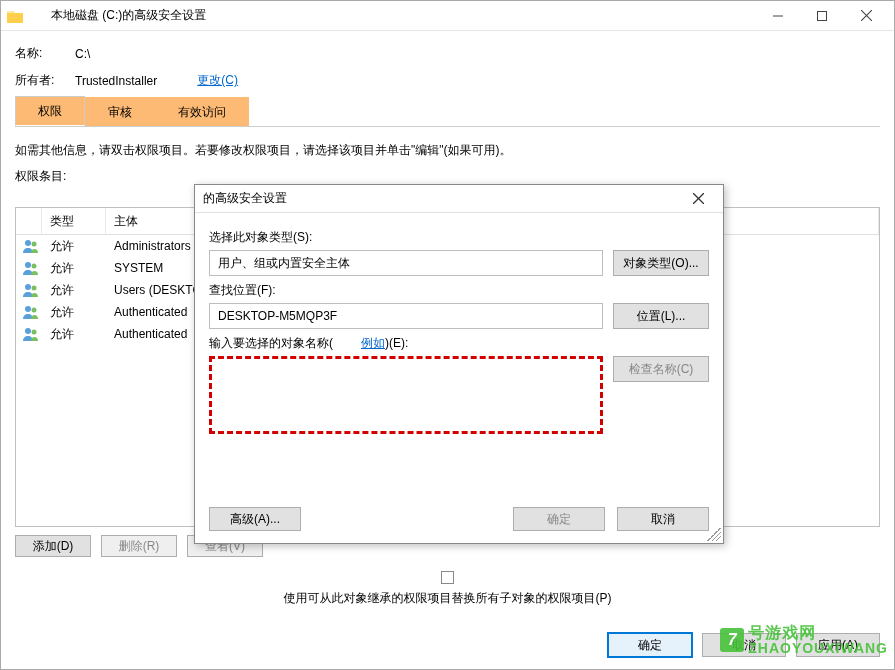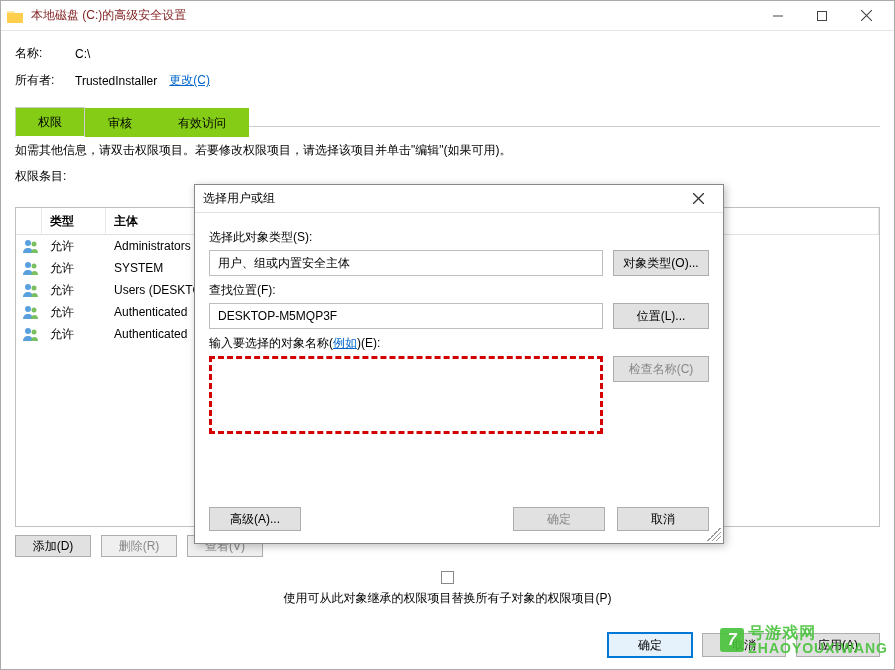--- a/index.html
+++ b/index.html
@@ -22,54 +22,54 @@
     height: 30px;
     display: flex; align-items: center;
     padding: 0 6px;
     background: #fff;
     border-bottom: 1px solid #e5e5e5;
   }
   .titlebar .folder-icon {
     width: 16px; height: 14px;
     margin-right: 8px;
   }
-  .titlebar .title-text { flex: 0 1 auto; color: #7f1d1d; }
+  .titlebar .title-text { flex: 0 1 auto; color: #000000; margin-left: 20px; }
   .titlebar .spacer { flex: 1; }
   .win-btn {
     width: 44px; height: 28px;
     display: flex; align-items: center; justify-content: center;
     color: #555;
   }
   .win-btn svg { width: 10px; height: 10px; }
   .win-btn.close svg { width: 11px; height: 11px; }
   
   .content {
     padding: 14px 14px 12px 14px;
     position: relative;
     height: calc(100% - 30px);
   }
   .row { display: flex; align-items: center; margin-bottom: 10px; }
   .row .label { width: 60px; }
-  .link { color: #0066cc; }
+  .link { color: #0066cc; margin-left: 28px; }
   .link u { text-decoration: underline; }
   
   .tabs {
     margin-top: 8px;
     border-bottom: 1px solid #ccc;
     display: flex;
     align-items: flex-end;
     height: 28px;
   }
   .tab {
     padding: 6px 22px 5px 22px;
     border: 1px solid transparent;
     border-bottom: none;
     position: relative;
-    top: 11px;
-    background: #84cc16;
+    top: 0;
+    background: #fdba74;
   }
   .tab.active {
     border-color: #ccc;
     border-bottom: 1px solid #fff;
   }
   .desc { margin: 14px 0 8px 0; line-height: 1.6; }
   .section-label { margin-bottom: 22px; }
   
   .list-panel {
     border: 1px solid #c0c0c0;
@@ -77,21 +77,20 @@
     background: #fff;
   }
   .list-header {
     display: flex;
     border-bottom: 1px solid #e0e0e0;
     background: #fff;
   }
   .list-header .col {
     padding: 5px 8px 4px 8px;
     border-right: 1px solid #e8e8e8;
-    font-weight: bold;
   }
   .list-rows .lrow {
     display: flex;
     align-items: center;
     height: 22px;
   }
   .lrow .cell { padding: 0 8px; overflow: hidden; white-space: nowrap; }
   .col.icon, .cell.icon { width: 26px; padding-left: 6px; }
   .col.type, .cell.type { width: 64px; }
   .col.prin, .cell.prin { width: 210px; }
@@ -371,21 +370,21 @@
       <span class="txt">
         <span class="zh">号游戏网</span>
         <span class="en">ZHAOYOUXIWANG</span>
       </span>
     </div>
 
   </div>
 
   <div class="modal">
     <div class="m-titlebar">
-      <span class="m-title">选择用户或组</span>
+      <span class="m-title">的高级安全设置</span>
       <span class="m-close">
         <svg viewBox="0 0 10 10" width="11" height="11">
             <path stroke="#333" stroke-width="1.2" d="M0 0l10 10M10 0L0 10"></path>
           </svg>
       </span>
     </div>
     <div class="m-body">
       <div class="field-label">选择此对象类型(S):</div>
       <div class="field-row">
         <input class="field" readonly="" value="用户、组或内置安全主体" style="">

